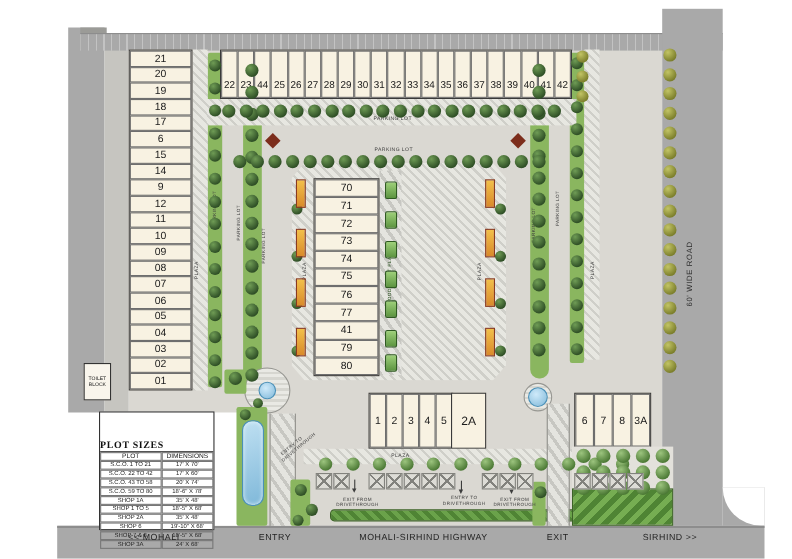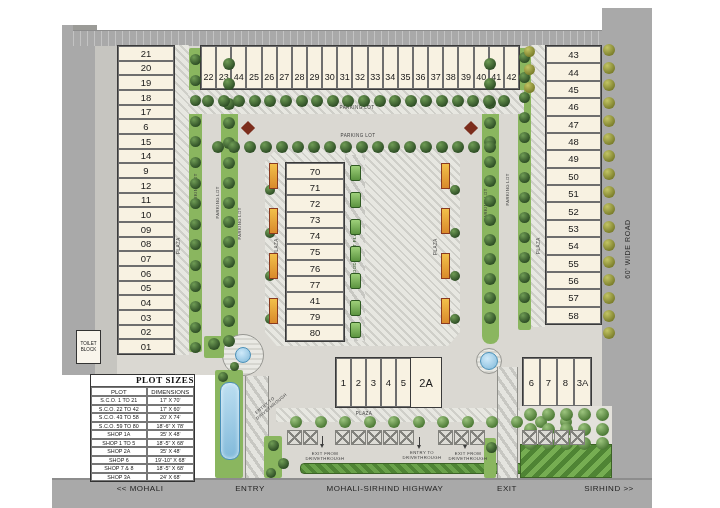--- a/index.html
+++ b/index.html
@@ -1,16 +1,16 @@
 <!DOCTYPE html>
 <html><head>
 <meta charset="utf-8">
 <style>
   html,body{margin:0;padding:0;background:#fff;}
-  #canvas{position:relative;width:652px;height:508px;background:#fff;overflow:hidden;
+  #canvas{position:relative;width:720px;height:508px;background:#fff;overflow:hidden;
           font-family:"Liberation Sans",sans-serif;color:#1b1b1b;}
   .abs{position:absolute;}
   
   .road{background:#a9a9a9;}
   .road-stalls{background-image:repeating-linear-gradient(90deg,rgba(255,255,255,.30) 0 1px,transparent 1px 7px);}
   .sidewalk{background:#c6c5c0;}
   .interior{background:#dad8d2;}
   .hatch{background:repeating-linear-gradient(45deg,#cfcfc9 0 2px,#e7e7e1 2px 6px);}
   .hatch2{background:repeating-linear-gradient(55deg,#c7c7c2 0 3px,#e4e4df 3px 8px);}
   .green{background:#8ab65f;border-radius:2px;}
@@ -47,21 +47,21 @@
   .lbl{position:absolute;text-align:center;color:#3d3d3d;letter-spacing:.4px;line-height:1.15;}
   .vlabel{transform:rotate(-90deg);transform-origin:center;white-space:nowrap;}
   .f4{font-size:4.2px;}  .f45{font-size:4.6px;}
   .f7{font-size:7px;color:#2e2e2e;letter-spacing:.6px;}
   .road-lbl{font-size:8px;color:#1f1f1f;letter-spacing:.5px;white-space:nowrap;text-align:center;}
   
   .toilet{background:#f9f5ec;border:1px solid #333;display:flex;align-items:center;justify-content:center;
           text-align:center;font-size:4.6px;line-height:1.25;color:#222;box-sizing:border-box;}
   .ptable{background:#fff;border:1px solid #333;box-sizing:border-box;display:flex;flex-direction:column;}
   .ptable-title{font-family:"Liberation Serif",serif;font-weight:600;font-size:9px;letter-spacing:.6px;
-          text-align:right;border-bottom:0.5px solid #555;height:11px;line-height:11px;color:#111;}
+          text-align:left;border-bottom:0.5px solid #555;height:11px;line-height:11px;color:#111;margin-top:24px;}
   .ptable-head{display:grid;grid-template-columns:54% 46%;height:9px;}
   .ptable-head .t-cell{font-size:6px;font-weight:500;}
   .t-rows{flex:1;display:grid;}
   .t-row{display:grid;grid-template-columns:54% 46%;}
   .t-cell{border:0.5px solid #777;display:flex;align-items:center;justify-content:center;
           font-size:5.4px;color:#222;overflow:hidden;white-space:nowrap;}
 </style>
 </head>
 <body>
 
@@ -134,38 +134,20 @@
       <div class="plot-cell">33</div>
       <div class="plot-cell">34</div>
       <div class="plot-cell">35</div>
       <div class="plot-cell">36</div>
       <div class="plot-cell">37</div>
       <div class="plot-cell">38</div>
       <div class="plot-cell">39</div>
       <div class="plot-cell">40</div>
       <div class="plot-cell">41</div>
       <div class="plot-cell">42</div>
-    </div>
-  <div class="abs plots" style="left: 545px; top: 45px; width: 57px; height: 280px; display: grid; grid-template-rows: repeat(16, 1fr);">
-      <div class="plot-cell">43</div>
-      <div class="plot-cell">44</div>
-      <div class="plot-cell">45</div>
-      <div class="plot-cell">46</div>
-      <div class="plot-cell">47</div>
-      <div class="plot-cell">48</div>
-      <div class="plot-cell">49</div>
-      <div class="plot-cell">50</div>
-      <div class="plot-cell">51</div>
-      <div class="plot-cell">52</div>
-      <div class="plot-cell">53</div>
-      <div class="plot-cell">54</div>
-      <div class="plot-cell">55</div>
-      <div class="plot-cell">56</div>
-      <div class="plot-cell">57</div>
-      <div class="plot-cell">58</div>
     </div>
   <div class="abs plots" style="left: 285px; top: 162px; width: 60px; height: 180px; display: grid; grid-template-rows: repeat(11, 1fr);">
       <div class="plot-cell">70</div>
       <div class="plot-cell">71</div>
       <div class="plot-cell">72</div>
       <div class="plot-cell">73</div>
       <div class="plot-cell">74</div>
       <div class="plot-cell">75</div>
       <div class="plot-cell">76</div>
       <div class="plot-cell">77</div>

